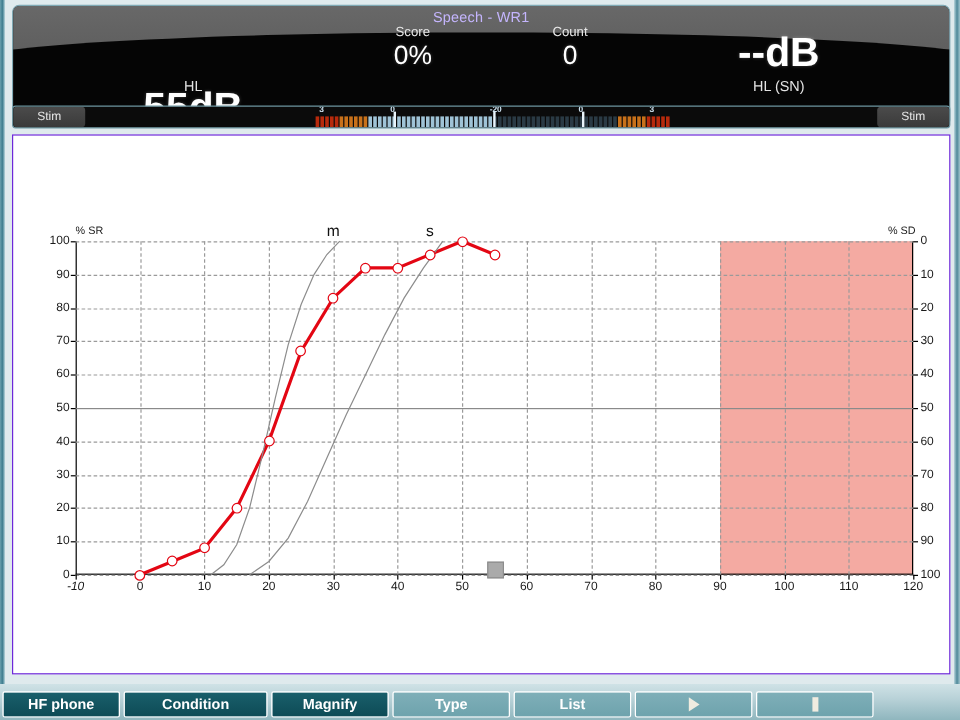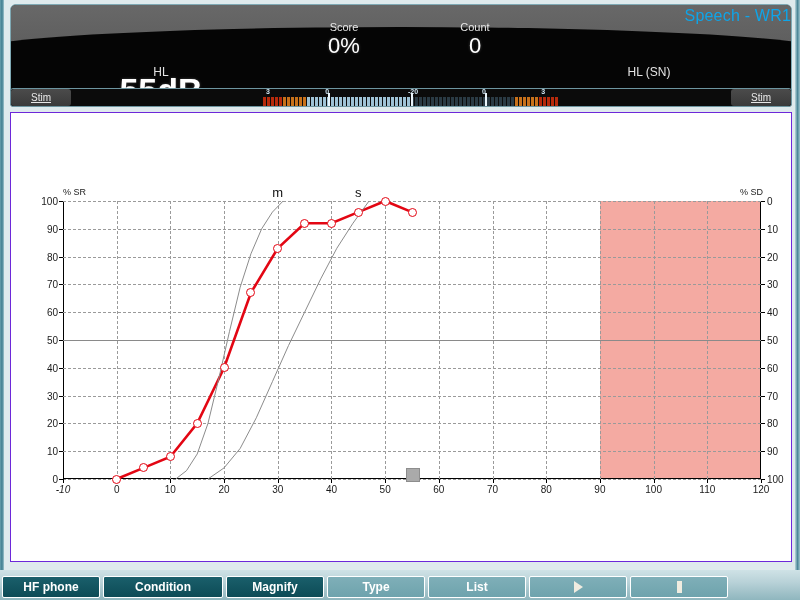--- a/index.html
+++ b/index.html
@@ -26,22 +26,22 @@
   .header-grey{
     position:absolute;left:0;top:0;width:100%;height:100%;
     background:linear-gradient(to bottom,#686868 0%,#5d5d5d 45%,#555 100%);
   }
   .header-black{
     position:absolute;left:-6%;top:22px;width:112%;height:120px;
     background:#050505;
     border-radius:50% 50% 0 0 / 26px 26px 0 0;
   }
   .hdr-title{
-    position:absolute;top:2px;left:0;width:100%;text-align:right;
-    color:#0ea5e9;font-size:16px;letter-spacing:.2px;
+    position:absolute;top:2px;left:0;width:100%;text-align:center;
+    color:#c4b5fd;font-size:12px;letter-spacing:.2px;
   }
   .big-val{
     position:absolute;color:#fff;font-size:34px;font-weight:bold;
     text-shadow:0 0 3px rgba(255,255,255,.25);
   }
   .left-big{left:50px;top:20px;width:200px;text-align:center;margin-top:46px;}
   .right-big{right:42px;top:20px;width:200px;text-align:center;}
   .sub-lbl{
     position:absolute;color:#e3e3e3;font-size:12px;text-align:center;width:200px;
   }
@@ -58,21 +58,20 @@
   
   .stimbar{
     position:absolute;left:10px;top:88px;width:780px;height:17px;
     background:#0b0b0b;border:1px solid #6d95a0;border-radius:3px;overflow:hidden;
   }
   .stim-btn{
     position:absolute;top:0;width:60px;height:100%;
     background:linear-gradient(to bottom,#4b4b4b,#3a3a3a);
     color:#e8e8e8;font-size:10px;display:flex;align-items:center;justify-content:center;
     border-radius:3px;
-    text-decoration:underline;
   }
   .stim-left{left:0;}
   .stim-right{right:0;}
   .vu{position:absolute;left:252px;top:0;width:296px;height:100%;}
   .vu-ticks{position:absolute;left:0;bottom:0;width:100%;height:9px;display:flex;}
   .vu-ticks i{flex:1 1 auto;height:100%;background:#9fc3d6;margin-right:1px;}
   .vu-ticks i.red{background:#b72a0c;}
   .vu-ticks i.orange{background:#c8711a;}
   .vu-ticks i.dim{background:#2a3a44;}
   .vu-lbl{position:absolute;top:-1px;color:#cfe4f2;font-size:7px;font-weight:bold;}
@@ -143,20 +142,21 @@
 
   <div class="header">
     <div class="header-grey"></div>
     <div class="header-black"></div>
 
     <div class="hdr-title">Speech - WR1</div>
 
     <div class="big-val left-big">55dB</div>
     <div class="sub-lbl left-sub">HL</div>
 
+    <div class="big-val right-big">--dB</div>
     <div class="sub-lbl right-sub">HL (SN)</div>
 
     <div class="mini-group score-g">
       <span class="mini-cap">Score</span>
       <span class="mini-val">0%</span>
     </div>
 
     <div class="mini-group count-g">
       <span class="mini-cap">Count</span>
       <span class="mini-val">0</span>

